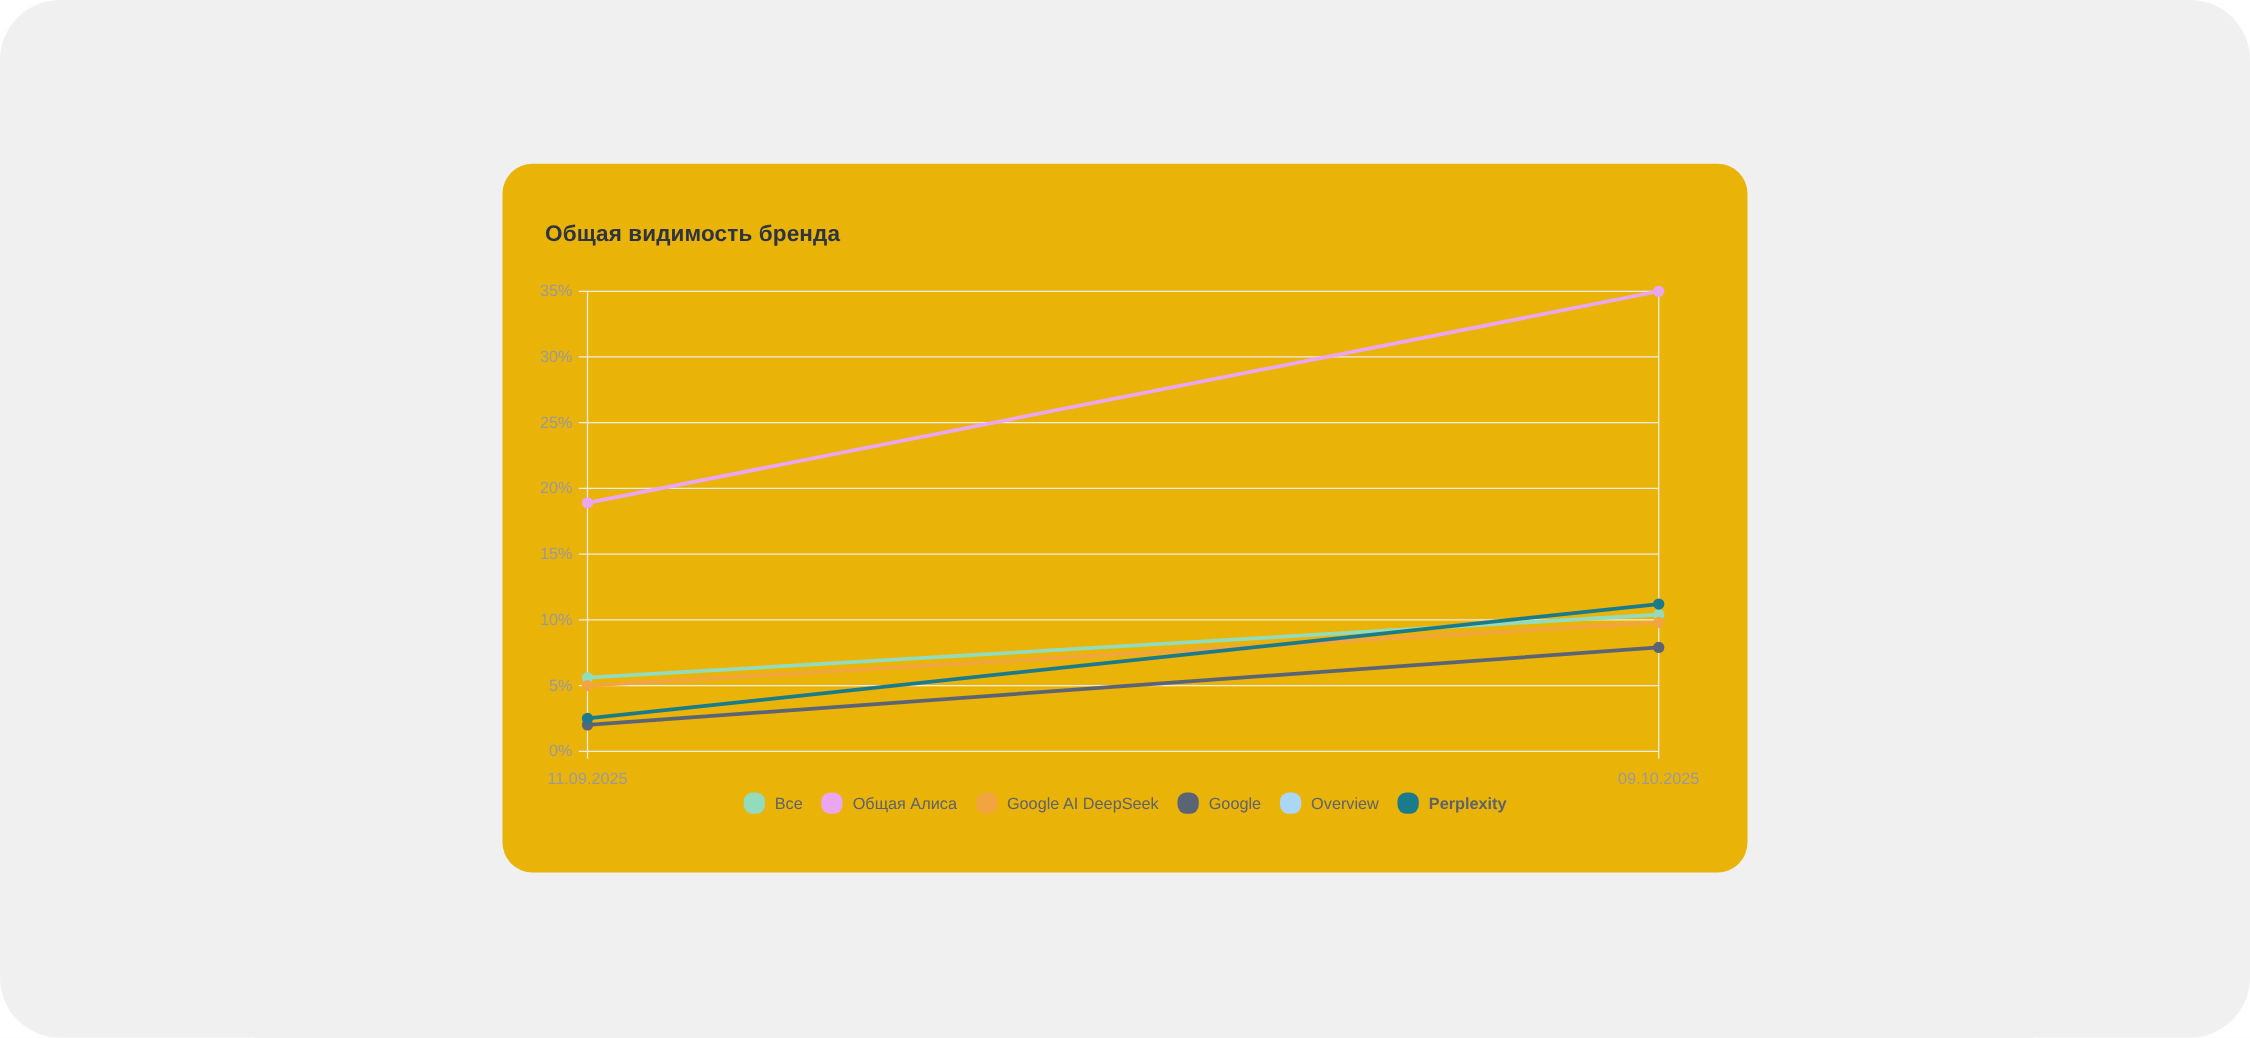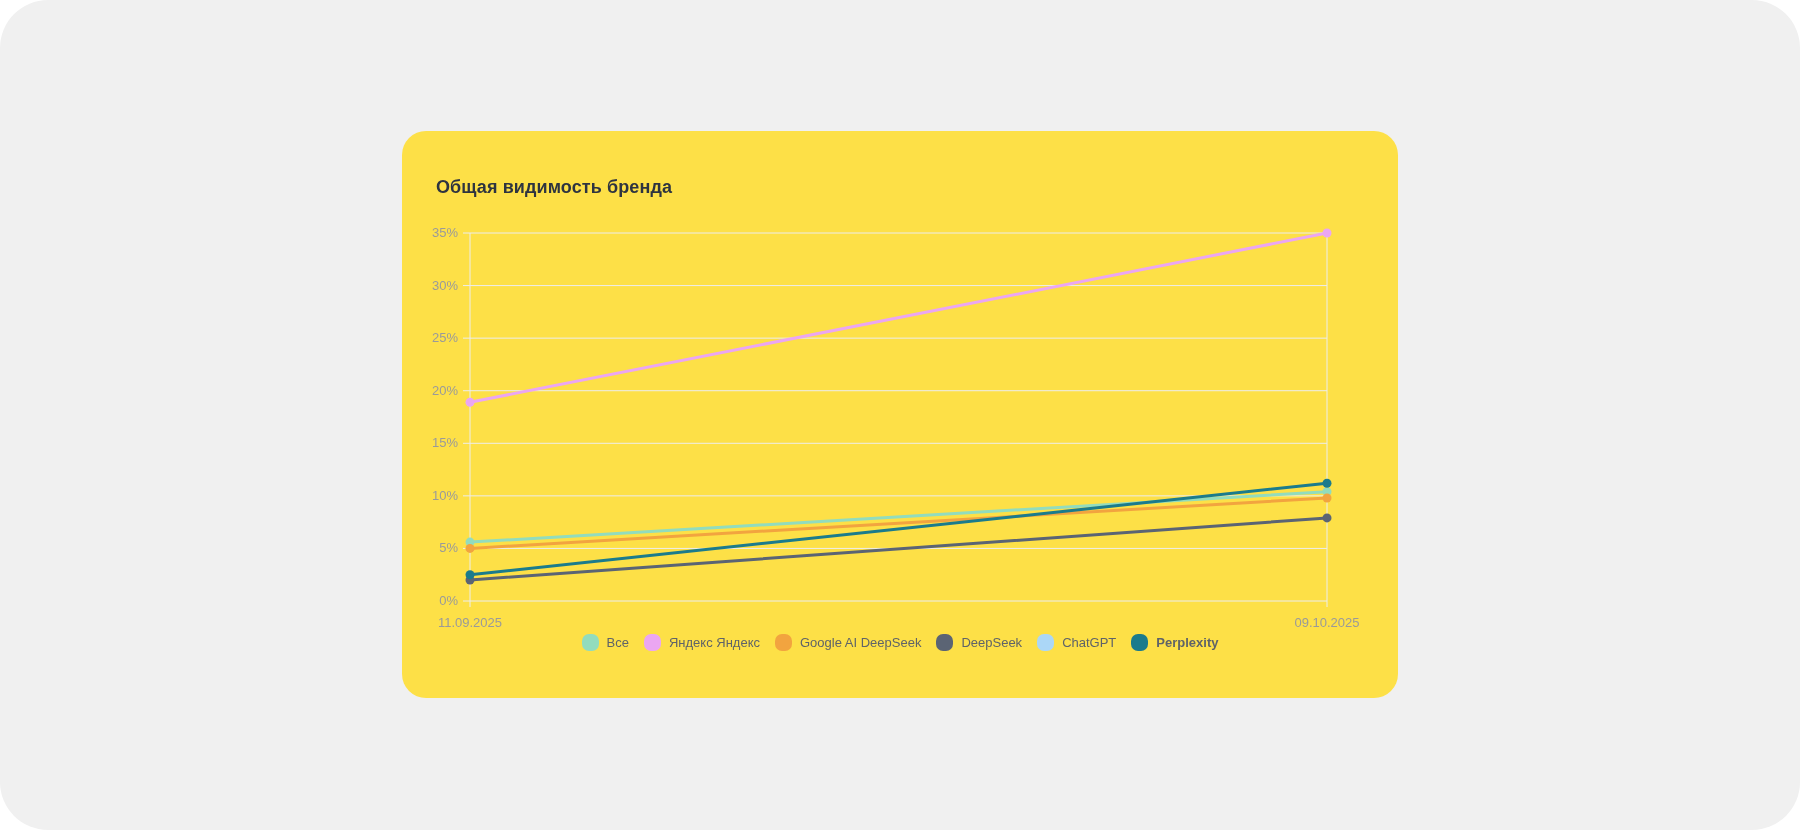--- a/index.html
+++ b/index.html
@@ -3,21 +3,21 @@
 <meta charset="utf-8">
 <style>
   * { margin: 0; padding: 0; box-sizing: border-box; }
   html, body { width: 1800px; height: 830px; background: #ffffff; font-family: "Liberation Sans", sans-serif; }
   .screen {
     position: absolute; left: 0; top: 0; width: 1800px; height: 830px;
     background: #f0f0f0; border-radius: 48px; overflow: hidden;
   }
   .card {
     position: absolute; left: 402px; top: 131px; width: 996px; height: 567px;
-    background: #fde047; border-radius: 24px;
+    background: #eab308; border-radius: 24px;
   }
   .card-title {
     position: absolute; left: 34px; top: 46px;
     font-size: 18px; font-weight: 700; color: #2e3440; letter-spacing: 0.1px;
   }
   .chart-wrap { position: absolute; left: 0; top: 0; width: 996px; height: 567px; }
   svg text { font-family: "Liberation Sans", sans-serif; }
   .legend {
     position: absolute; left: 0; right: 0; top: 503px;
     display: flex; justify-content: center; align-items: center; gap: 15px;
@@ -71,33 +71,33 @@
           <circle cx="925" cy="352.24" r="4.5" fill="#1b7b8c"></circle>
         </svg>
     </div>
     <div class="legend" id="legend">
         <div class="legend-item">
           <span class="legend-swatch" style="background: rgb(146, 220, 189);"></span>
           <span class="legend-label" style="color: rgb(95, 99, 104);">Все</span>
         </div>
         <div class="legend-item">
           <span class="legend-swatch" style="background: rgb(235, 166, 242);"></span>
-          <span class="legend-label" style="color: rgb(95, 99, 104);">Яндекс Яндекс</span>
+          <span class="legend-label" style="color: rgb(95, 99, 104);">Общая Алиса</span>
         </div>
         <div class="legend-item">
           <span class="legend-swatch" style="background: rgb(242, 164, 63);"></span>
           <span class="legend-label" style="color: rgb(95, 99, 104);">Google AI DeepSeek</span>
         </div>
         <div class="legend-item">
           <span class="legend-swatch" style="background: rgb(91, 100, 116);"></span>
-          <span class="legend-label" style="color: rgb(95, 99, 104);">DeepSeek</span>
+          <span class="legend-label" style="color: rgb(95, 99, 104);">Google</span>
         </div>
         <div class="legend-item">
           <span class="legend-swatch" style="background: rgb(171, 215, 247);"></span>
-          <span class="legend-label" style="color: rgb(95, 99, 104);">ChatGPT</span>
+          <span class="legend-label" style="color: rgb(95, 99, 104);">Overview</span>
         </div>
         <div class="legend-item">
           <span class="legend-swatch" style="background: rgb(27, 123, 140);"></span>
           <span class="legend-label" style="color: rgb(95, 99, 104); font-weight: bold;">Perplexity</span>
         </div>
       </div>
   </div>
 </div>
 
 </body></html>

